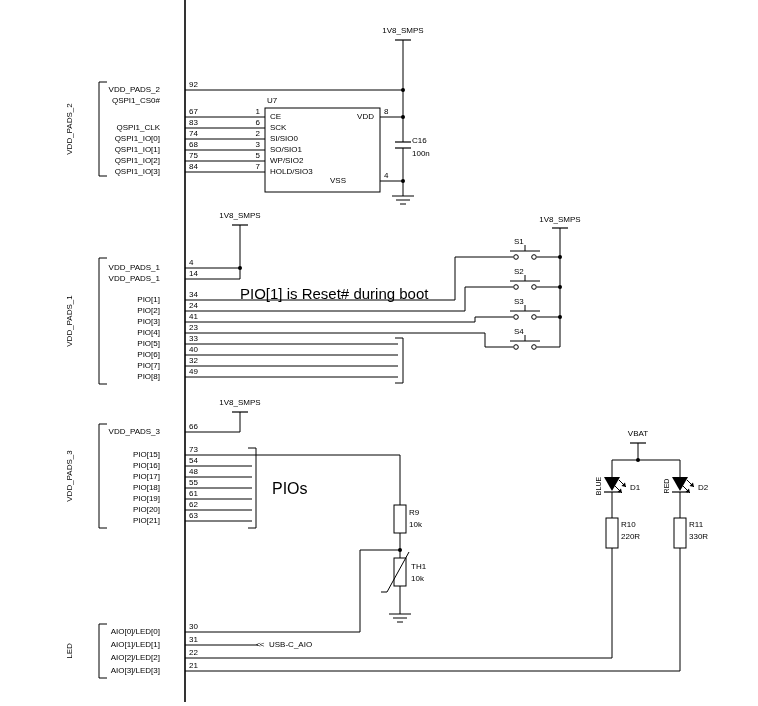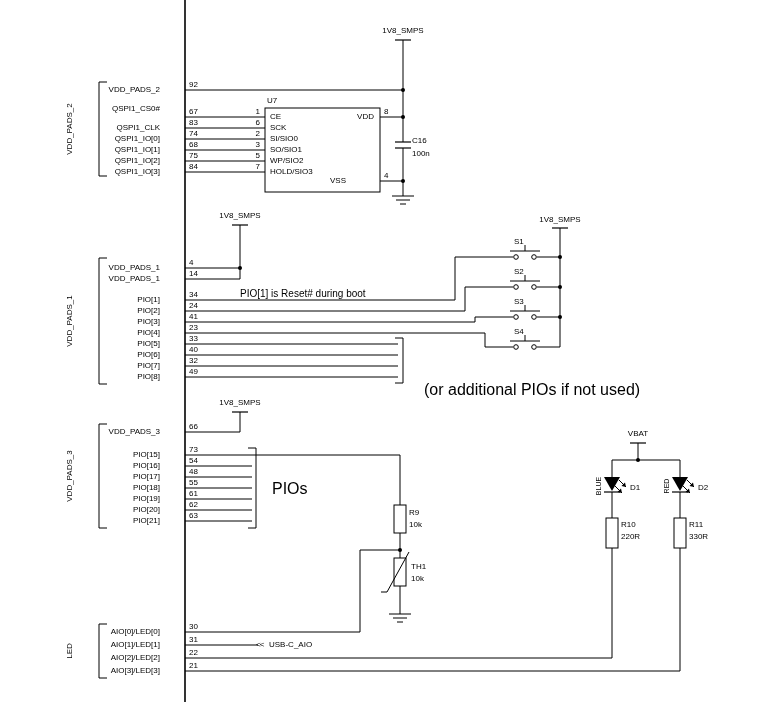--- a/index.html
+++ b/index.html
@@ -8,21 +8,21 @@
   font-family:"Liberation Sans",sans-serif;overflow:hidden}
 #canvas svg{position:absolute;left:0;top:0}
 .t{position:absolute;font-size:8px;line-height:10px;white-space:nowrap;color:#000}
 .sig{left:58px;width:102px;text-align:right}
 .pin{left:189px}
 .upin{left:236px;width:24px;text-align:right}
 .uname{left:270px}
 .c{text-align:center}
 .big{font-size:16px;line-height:19px}
 .title{font-size:17px;line-height:20px}
-.med{font-size:10px;line-height:13px}
+.med{font-size:15px;line-height:13px}
 .rot{transform:translate(-50%,-50%) rotate(-90deg)}
 .tiny{font-size:7px}
 </style>
 </head>
 <body>
 
 <div id="canvas">
 
 <svg width="758" height="706" viewBox="0 0 758 706">
   <g stroke="#000" stroke-width="1" fill="none">
@@ -205,39 +205,38 @@
     <circle cx="240" cy="268" r="2"></circle>
     <circle cx="560" cy="257" r="2"></circle>
         <circle cx="560" cy="287" r="2"></circle>
         <circle cx="560" cy="317" r="2"></circle>
     <circle cx="400" cy="550" r="2"></circle>
         <circle cx="638" cy="460" r="2"></circle>
   </g>
 </svg>
 
 <span class="t med" style="left:240px;top:287px">PIO[1] is Reset# during boot</span>
-<span class="t big" style="left:424px;top:380px">(or additional PIOs if not used)</span>
 <span class="t big" style="left:272px;top:479px">PIOs</span>
 
 <span class="t c" style="left:373px;top:26px;width:60px">1V8_SMPS</span>
 <span class="t c" style="left:210px;top:211px;width:60px">1V8_SMPS</span>
 <span class="t c" style="left:530px;top:215px;width:60px">1V8_SMPS</span>
 <span class="t c" style="left:210px;top:398px;width:60px">1V8_SMPS</span>
 <span class="t c" style="left:608px;top:429px;width:60px">VBAT</span>
 <span class="t" style="left:256px;top:640px;letter-spacing:-1px">&lt;&lt;</span>
 <span class="t" style="left:269px;top:640px">USB-C_AIO</span>
 
 <span class="t rot" style="left:70px;top:129px">VDD_PADS_2</span>
 <span class="t rot" style="left:70px;top:321px">VDD_PADS_1</span>
 <span class="t rot" style="left:70px;top:476px">VDD_PADS_3</span>
 <span class="t rot" style="left:70px;top:651px">LED</span>
 
 <span class="t sig" style="top:85px">VDD_PADS_2</span>
 <span class="t pin" style="top:80px">92</span>
-<span class="t sig" style="top:104px">QSPI1_CS0#</span>
+<span class="t sig" style="top:96px">QSPI1_CS0#</span>
 <span class="t pin" style="top:107px">67</span>
 <span class="t sig" style="top:123px">QSPI1_CLK</span>
 <span class="t pin" style="top:118px">83</span>
 <span class="t sig" style="top:134px">QSPI1_IO[0]</span>
 <span class="t pin" style="top:129px">74</span>
 <span class="t sig" style="top:145px">QSPI1_IO[1]</span>
 <span class="t pin" style="top:140px">68</span>
 <span class="t sig" style="top:156px">QSPI1_IO[2]</span>
 <span class="t pin" style="top:151px">75</span>
 <span class="t sig" style="top:167px">QSPI1_IO[3]</span>

